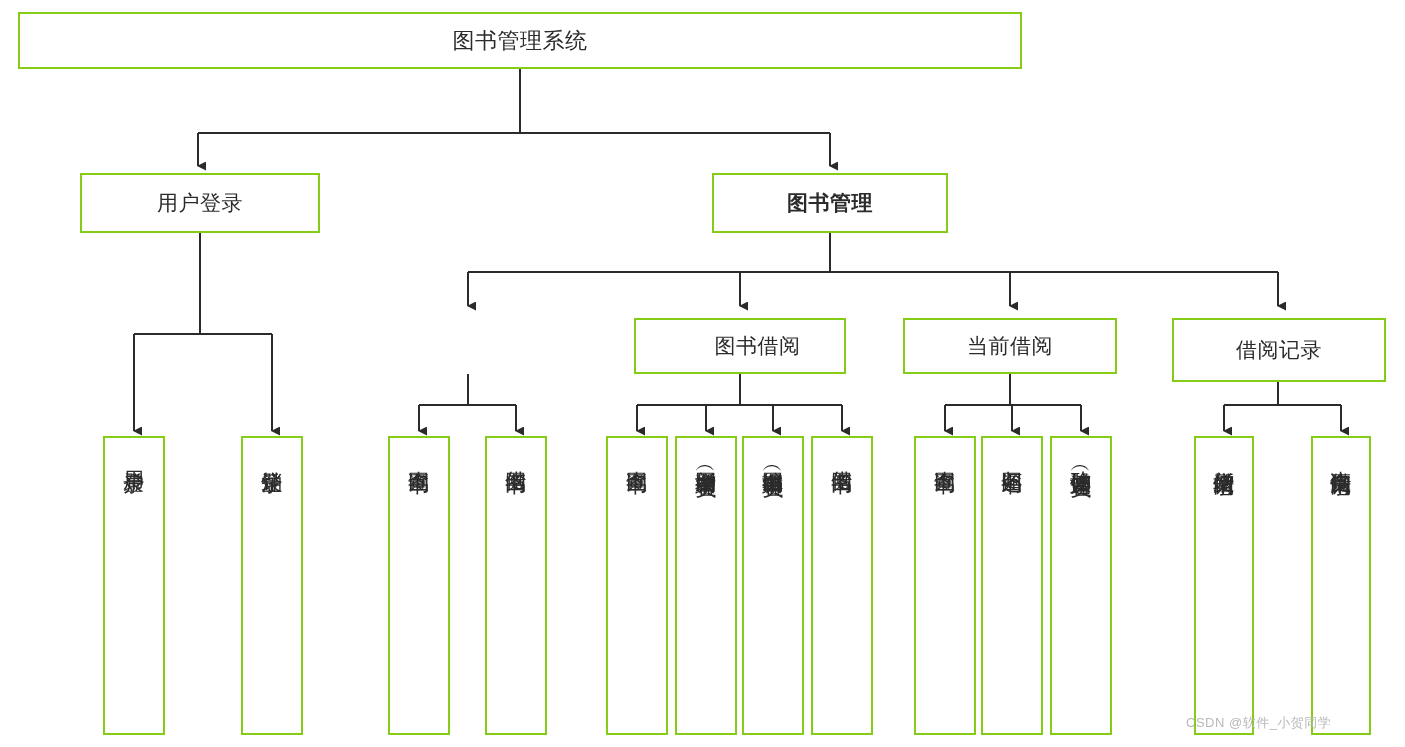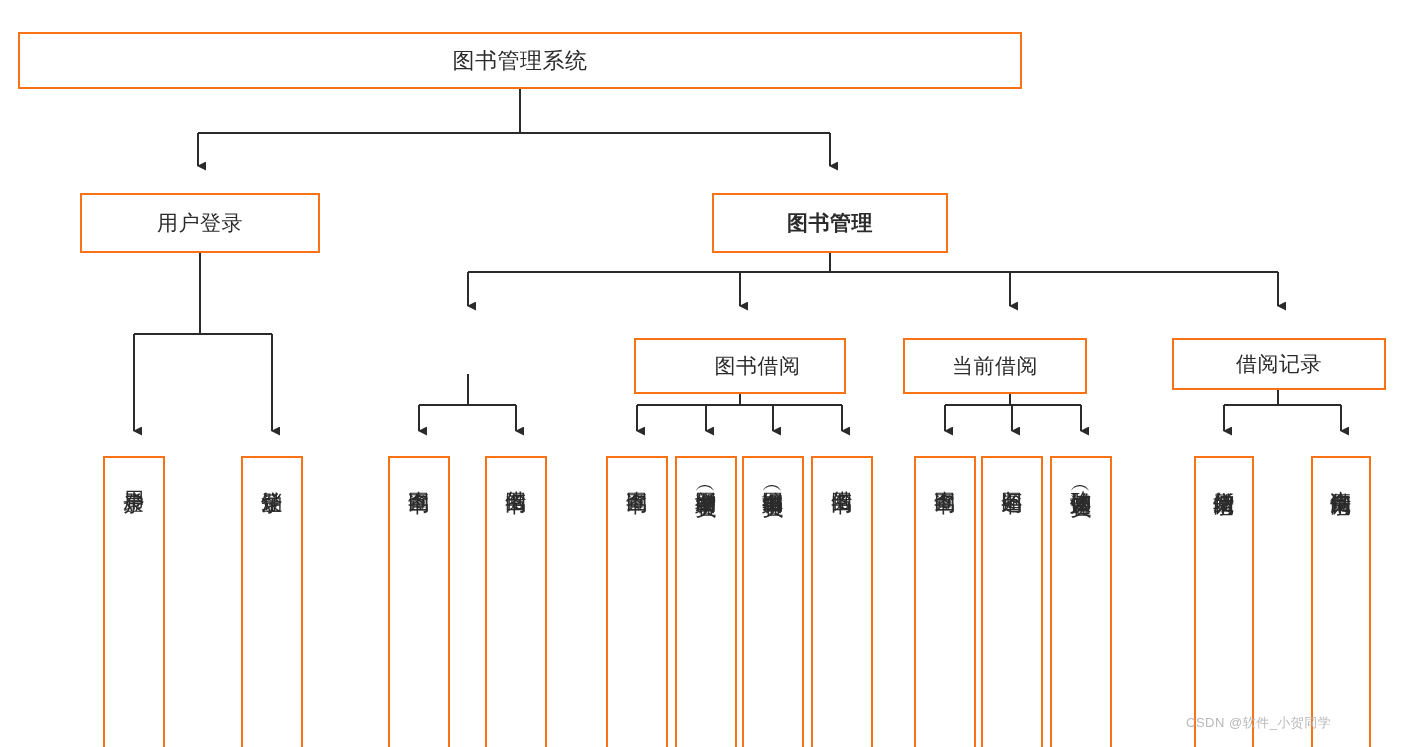--- a/index.html
+++ b/index.html
@@ -25,26 +25,25 @@
     left: 0;
     top: 0;
     width: 1405px;
     height: 747px;
     pointer-events: none;
   }
   .node {
     position: absolute;
     box-sizing: border-box;
     background: #ffffff;
-    border: 2px solid #f97316;
+    border: 2px solid #84cc16;
     display: flex;
     align-items: center;
     justify-content: center;
     color: #2b2b2b;
-    margin-top: 20px;
   }
   .node-label {
     display: block;
     text-align: center;
     line-height: 1.05;
     letter-spacing: 0.5px;
   }
   .node.horizontal .node-label {
     font-size: 21px;
     white-space: nowrap;
@@ -142,25 +141,25 @@
 
   <div class="node horizontal" style="left:712px; top:173px; width:236px; height:60px;font-weight:bold;">
     <span class="node-label">图书管理</span>
   </div>
 
 
   <div class="node horizontal" style="left:634px; top:318px; width:212px; height:56px;padding-left:35px;">
     <span class="node-label">图书借阅</span>
   </div>
 
-  <div class="node horizontal" style="left:903px; top:318px; width:184px; height:56px;">
+  <div class="node horizontal" style="left:903px; top:318px; width:214px; height:56px;">
     <span class="node-label">当前借阅</span>
   </div>
 
-  <div class="node horizontal" style="left:1172px; top:318px; width:214px; height:52px;">
+  <div class="node horizontal" style="left:1172px; top:318px; width:214px; height:64px;">
     <span class="node-label">借阅记录</span>
   </div>
 
   <div class="node vertical" style="left:103px; top:436px; width:62px; height:299px;">
     <span class="node-label">用户登录</span>
   </div>
 
   <div class="node vertical" style="left:241px; top:436px; width:62px; height:299px;">
     <span class="node-label">注销登录</span>
   </div>

